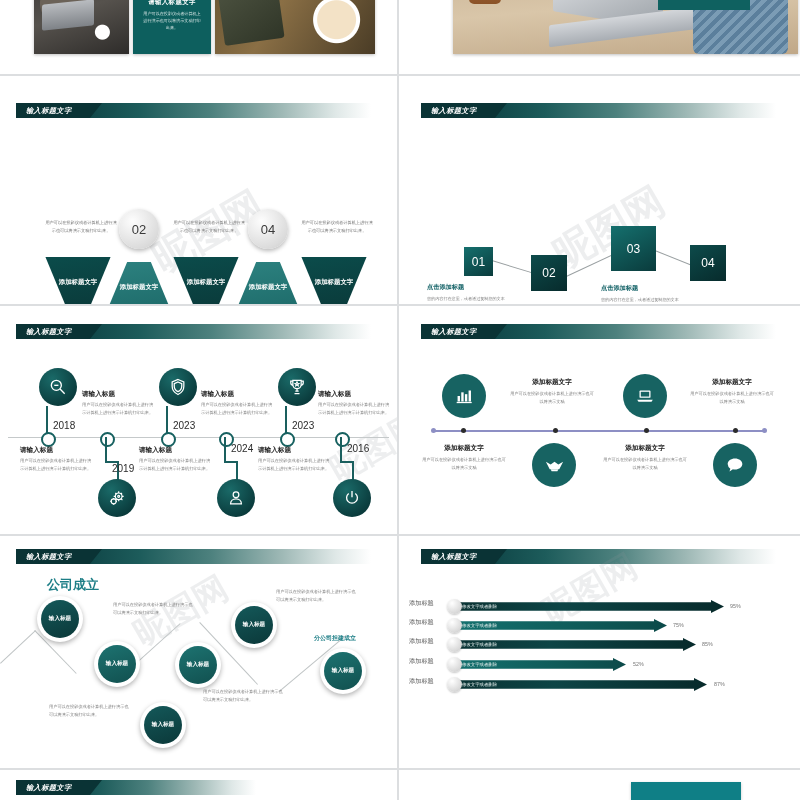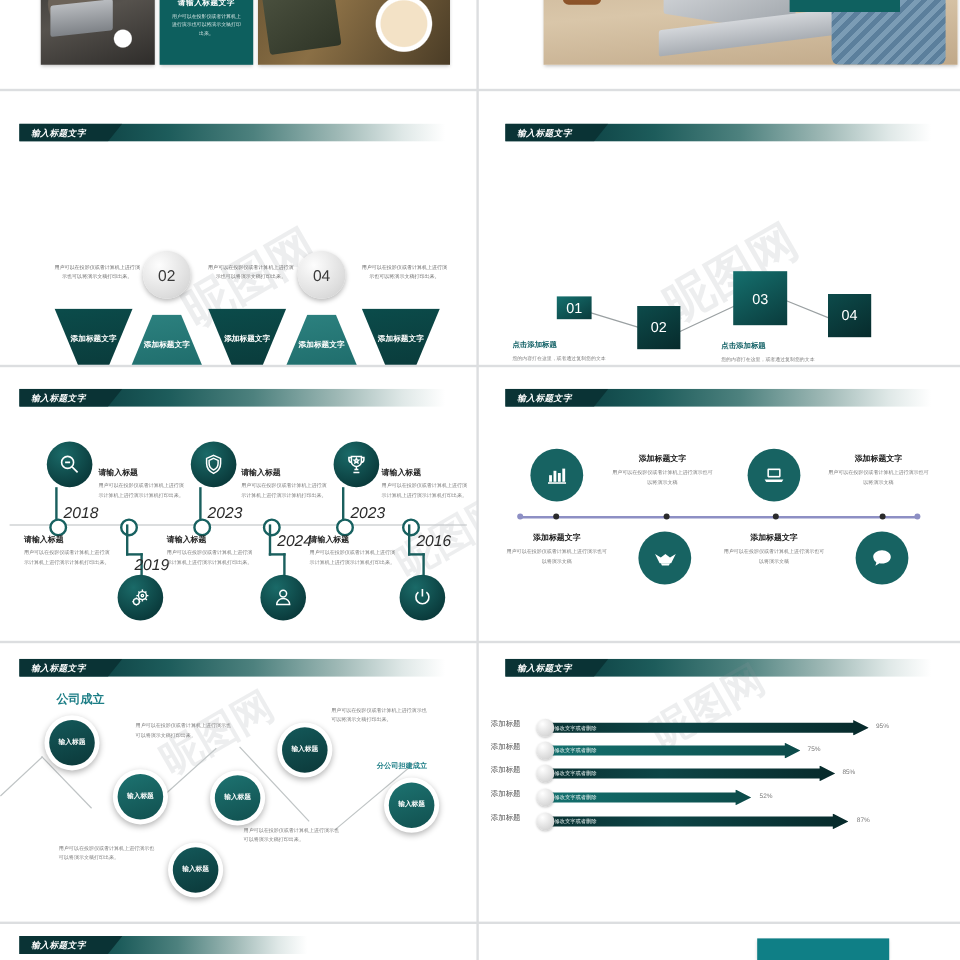--- a/index.html
+++ b/index.html
@@ -100,21 +100,21 @@
 
   
   .tl-axis{position:absolute;height:1px;background:#c5c9ca;}
   .icirc{position:absolute;width:38px;height:38px;border-radius:50%;
     background:radial-gradient(circle at 35% 28%,#1a6a68,#0a3b3c 75%);
     display:flex;align-items:center;justify-content:center;}
   .stem{position:absolute;background:#1a5f5e;width:2px;}
   .stemh{position:absolute;background:#1a5f5e;height:2px;}
   .ring{position:absolute;width:11px;height:11px;border-radius:50%;
     background:#fff;border:2px solid #176160;}
-  .yr{position:absolute;color:#2b2b2b;font-size:13px;font-style:italic;}
+  .yr{position:absolute;color:#2b2b2b;font-size:10px;}
   .t5h{position:absolute;color:#1d1d1d;font-size:6.6px;font-weight:bold;}
   .t5p{position:absolute;width:72px;color:#7b7b7b;font-size:4.2px;line-height:1.9;}
 
   
   .bcirc{position:absolute;width:44px;height:44px;border-radius:50%;
     background:#176362;display:flex;align-items:center;justify-content:center;}
   .t6h{position:absolute;color:#171717;font-size:6.6px;font-weight:bold;text-align:center;width:86px;}
   .t6p{position:absolute;width:86px;color:#7b7b7b;font-size:4.2px;line-height:1.9;text-align:center;}
   .pline{position:absolute;height:2px;background:#8d8fc4;border-radius:2px;}
   .pdot{position:absolute;width:5px;height:5px;border-radius:50%;background:#2b2b2b;}
@@ -123,21 +123,21 @@
   
   .ccirc{position:absolute;width:46px;height:46px;border-radius:50%;
     background:#fff;box-shadow:0 2px 5px rgba(0,0,0,.3);
     display:flex;align-items:center;justify-content:center;}
   .ccirc i{width:38px;height:38px;border-radius:50%;display:flex;
     align-items:center;justify-content:center;font-style:normal;
     color:#fff;font-size:5.6px;font-weight:bold;}
   .ccirc.dk i{background:linear-gradient(160deg,#14595a,#0b3839);}
   .ccirc.lt i{background:linear-gradient(160deg,#1d7371,#11504f);}
   .zig{position:absolute;height:1px;background:#bfc4c5;transform-origin:0 0;}
-  .s7h{position:absolute;color:#1d7e86;font-size:10px;font-weight:bold;}
+  .s7h{position:absolute;color:#1d7e86;font-size:13px;font-weight:bold;}
   .s7p{position:absolute;width:82px;color:#7b7b7b;font-size:4.2px;line-height:1.9;}
   .albl{position:absolute;left:10px;color:#555;font-size:6.2px;}
   .aball{position:absolute;width:15px;height:15px;border-radius:50%;
     background:radial-gradient(circle at 34% 28%,#ffffff,#d8d8d8 70%,#c4c4c4);
     box-shadow:0 1px 2px rgba(0,0,0,.22);z-index:4;}
   .abody{position:absolute;height:13px;display:flex;align-items:center;}
   .abody .fill{position:absolute;inset:0;}
   .abody.dk .fill{background:linear-gradient(90deg,#0a3233,#0d4546 40%,#072a2b);
     clip-path:polygon(0 18%,calc(100% - 13px) 18%,calc(100% - 13px) 0,100% 50%,calc(100% - 13px) 100%,calc(100% - 13px) 82%,0 82%);}
   .abody.lt .fill{background:linear-gradient(90deg,#14716f,#0f5b59 60%,#0c4a49);
@@ -218,21 +218,21 @@
       <div class="bar"></div>
       <div class="notch"></div>
       <div class="tlabel">输入标题文字</div>
     </div>
     <div class="wm" style="left:150px;top:124px;">昵图网</div>
 
     <div class="connector" style="left:93px;top:184px;width:45px;transform:rotate(17deg);"></div>
     <div class="connector" style="left:167px;top:200px;width:58px;transform:rotate(-25deg);"></div>
     <div class="connector" style="left:256px;top:174px;width:43px;transform:rotate(22deg);"></div>
 
-    <div class="sq" style="left:65px;top:171px;width:29px;height:19px;">
+    <div class="sq" style="left:65px;top:171px;width:29px;height:29px;">
       <span>01</span>
       </div>
     <div class="sq d" style="left:132px;top:179px;width:36px;height:36px;">
       <span>02</span>
       </div>
     <div class="sq" style="left:212px;top:150px;width:45px;height:45px;">
       <span>03</span>
       </div>
     <div class="sq d" style="left:291px;top:169px;width:36px;height:36px;">
       <span>04</span>

